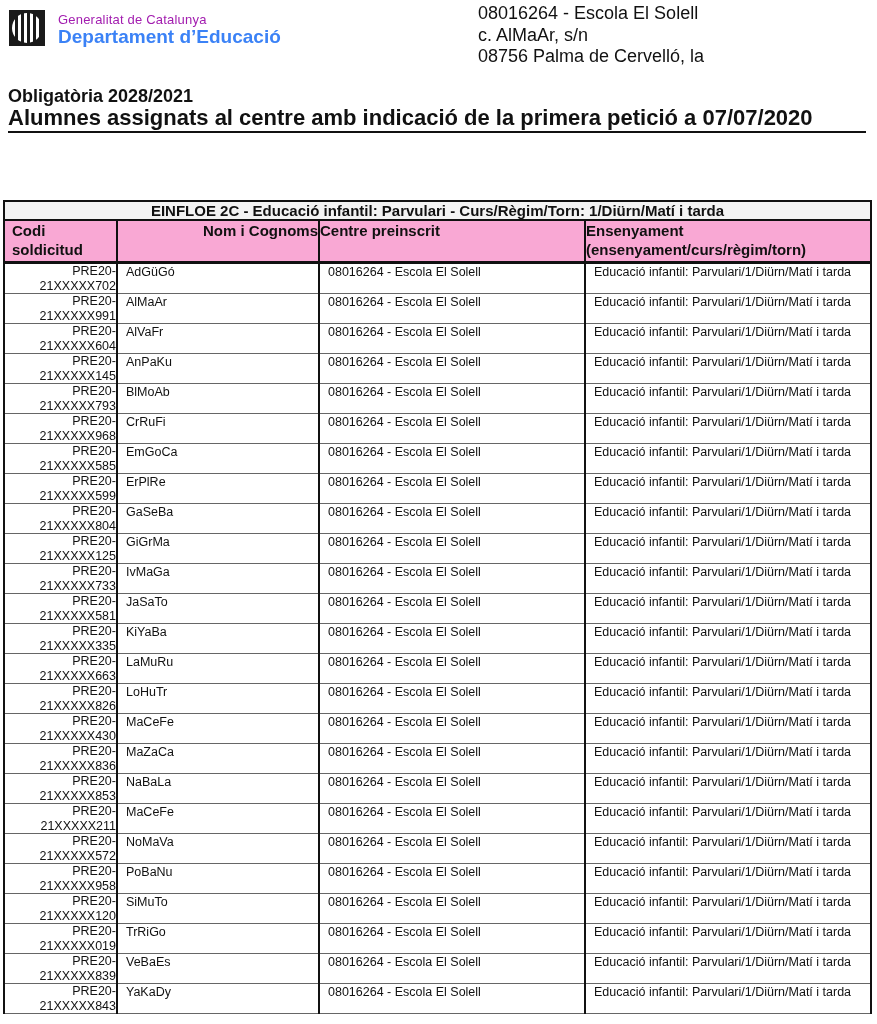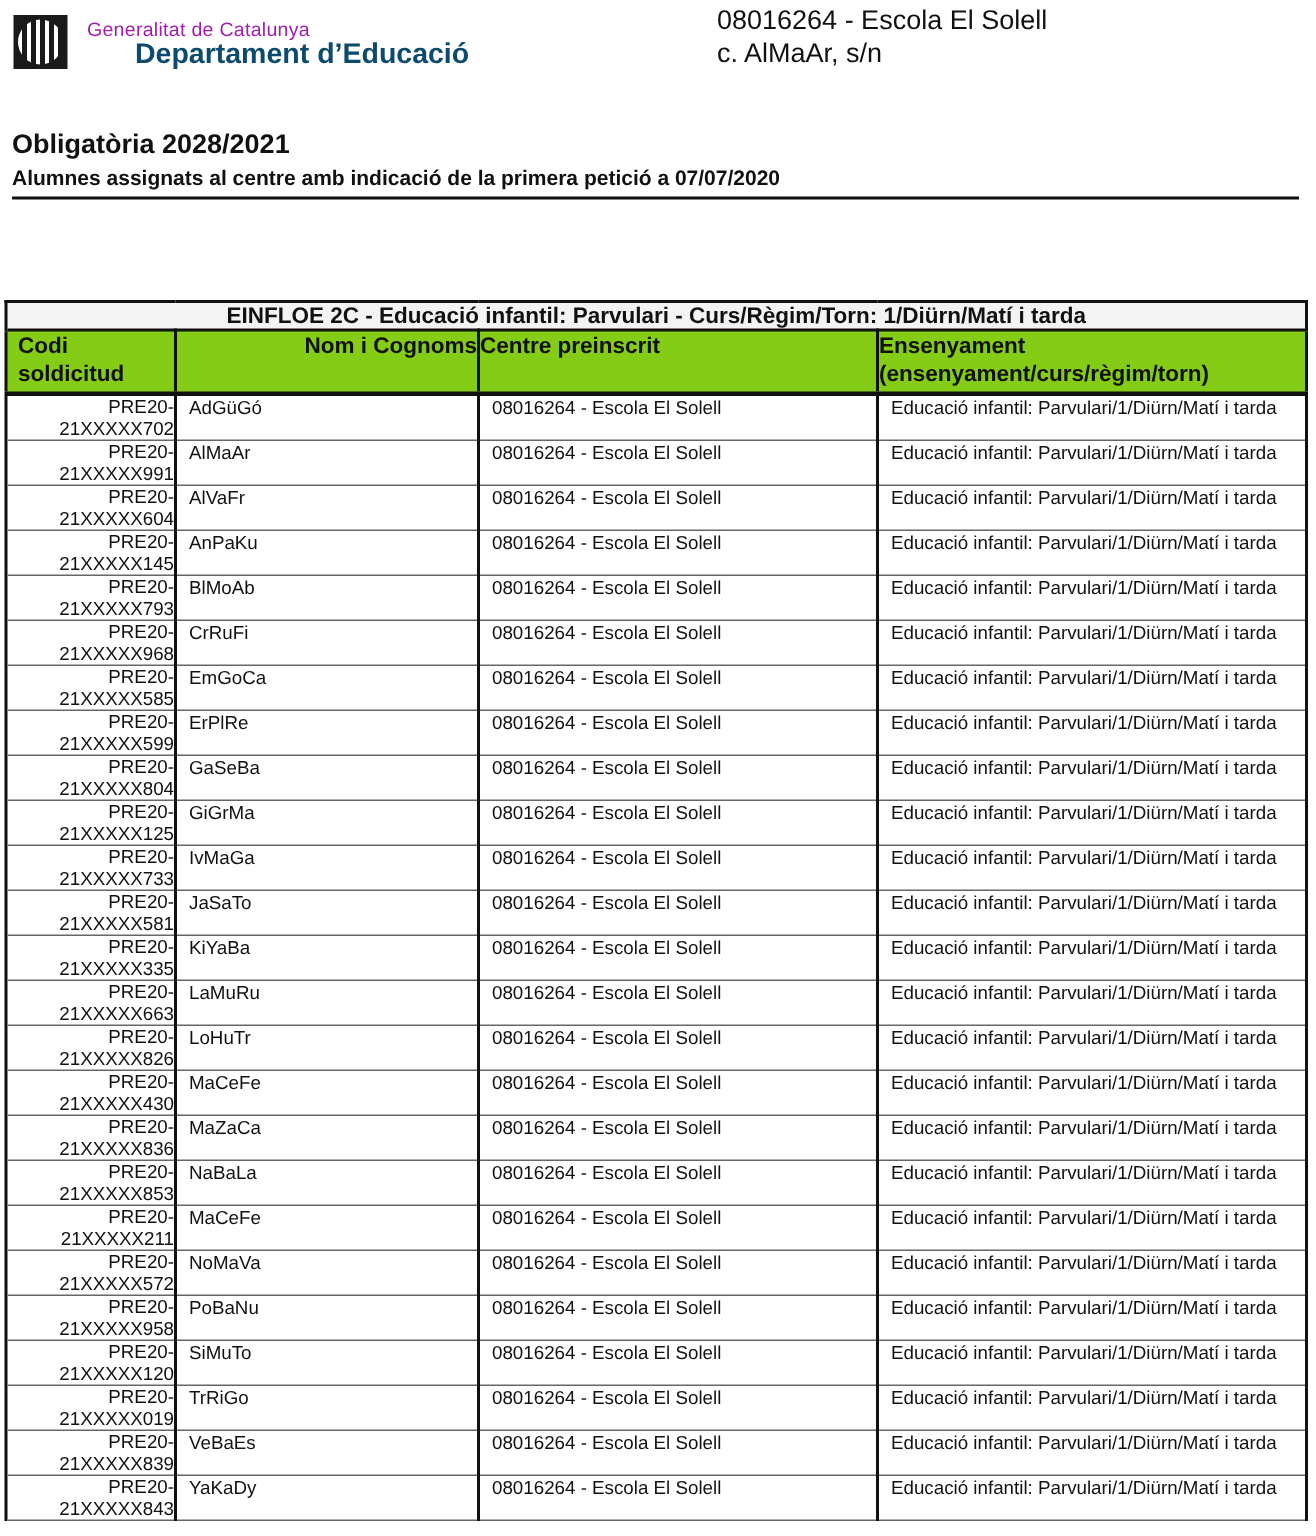--- a/index.html
+++ b/index.html
@@ -4,29 +4,29 @@
 <style>
   html, body { margin: 0; padding: 0; background: #ffffff; }
   body { width: 877px; height: 1024px; position: relative; overflow: hidden;
          font-family: "Liberation Sans", sans-serif; color: #111; }
   .logo { position: absolute; left: 9px; top: 10px; display: flex; align-items: center; }
   .logo-mark { width: 36px; height: 36px; background: #1a1a1a; position: relative; margin-right: 13px; }
   .logo-mark .shield { position: absolute; left: 3px; top: 3px; width: 30px; height: 30px; border-radius: 50%;
                        background: repeating-linear-gradient(90deg, #fff 0 3px, #1a1a1a 3px 6px); }
   .logo-text { line-height: 17px; }
   .logo-line1 { font-size: 13px; color: #a21caf; letter-spacing: 0.2px; }
-  .logo-line2 { font-size: 19px; font-weight: bold; color: #0c4a6e; margin-left: 32px; }
+  .logo-line2 { font-size: 19px; font-weight: bold; color: #3b82f6; }
   .school { position: absolute; left: 478px; top: 3px; font-size: 18px; line-height: 21.5px; color: #111; }
   .titles { position: absolute; left: 8px; top: 86px; width: 858px; }
   .title1 { font-size: 18px; font-weight: bold; line-height: 21px; }
-  .title2 { font-size: 14px; font-weight: bold; line-height: 22px; border-bottom: 2px solid #111; padding-bottom: 2px; }
+  .title2 { font-size: 22px; font-weight: bold; line-height: 22px; border-bottom: 2px solid #111; padding-bottom: 2px; }
   table { position: absolute; left: 3px; top: 200px; width: 867px; border-collapse: collapse; table-layout: fixed; }
   td, th { border: 2px solid #111; padding: 0; }
   .group-head { background: #f3f3f3; font-weight: bold; font-size: 15px; text-align: center; height: 17px; line-height: 17px; border-bottom: 1px solid #111; margin-left: 41px; }
-  .colhead th { background: #84cc16; font-size: 15px; font-weight: bold; vertical-align: top; line-height: 19px; height: 40px; border-bottom: 3px solid #111; }
+  .colhead th { background: #f9a8d4; font-size: 15px; font-weight: bold; vertical-align: top; line-height: 19px; height: 40px; border-bottom: 3px solid #111; }
   .colhead th.c1 { text-align: left; padding-left: 7px; }
   .colhead th.c2 { text-align: right; padding-left: 5px; }
   .colhead th.c3, .colhead th.c4 { text-align: left; }
   tbody.rows td { font-size: 12.5px; vertical-align: top; height: 28px; line-height: 14.5px;
                   border-top: 1.5px solid #666; border-bottom: 1.5px solid #666; }
   tbody.rows td.c1 { text-align: right; }
   tbody.rows td.c2, tbody.rows td.c3, tbody.rows td.c4 { padding-left: 8px; padding-top: 1px; }
 </style>
 </head>
 <body>
@@ -37,20 +37,21 @@
     </div>
   <div class="logo-text">
     <div class="logo-line1">Generalitat de Catalunya</div>
     <div class="logo-line2">Departament d’Educació</div>
   </div>
 </div>
 
 <div class="school">
   <div>08016264 - Escola El Solell</div>
   <div>c. AlMaAr, s/n</div>
+  <div>08756 Palma de Cervelló, la</div>
 </div>
 
 <div class="titles">
   <div class="title1">Obligatòria 2028/2021</div>
   <div class="title2">Alumnes assignats al centre amb indicació de la primera petició a 07/07/2020</div>
 </div>
 
 <table>
   <colgroup>
     <col style="width:113px">

